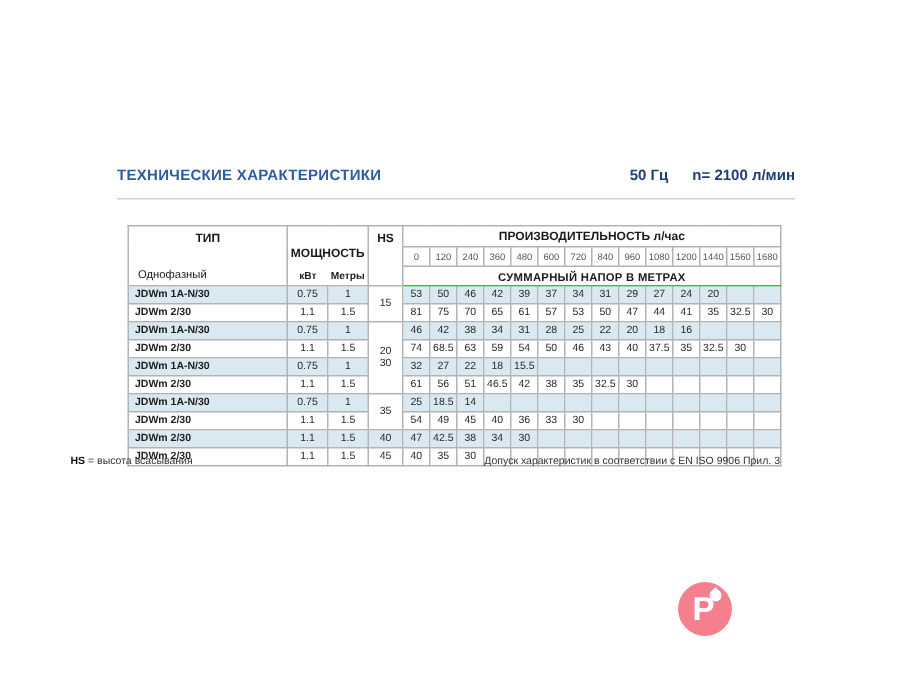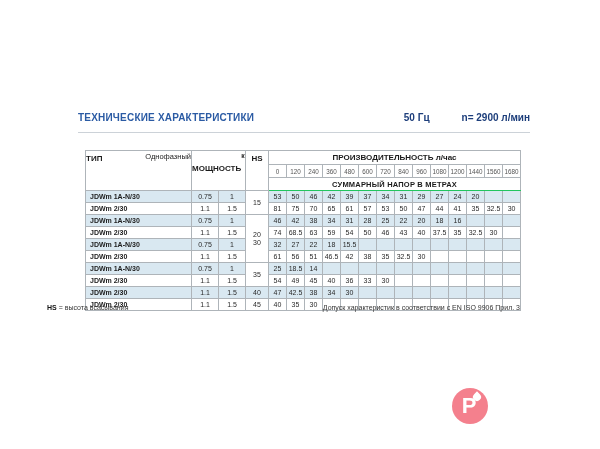--- a/index.html
+++ b/index.html
@@ -2,36 +2,36 @@
 <html style="--title-blue: #2b5ba4; --navy: #1d3e7b; --stripe: #d9e8f1; --border: #aeb4b9; --logo-pink: #f4808d; --logo-blue: #3a6db4;"><head>
 <meta charset="utf-8">
 <style>
   html,body{margin:0;padding:0;background:#fff;}
   #page{position:relative;width:600px;height:449px;background:#fff;overflow:hidden;
         font-family:"Liberation Sans", sans-serif;}
 
   
   #title{position:absolute;left:78px;top:112px;font-size:10px;font-weight:bold;
          color:var(--title-blue,#2b5ba4);letter-spacing:.2px;}
-  #hdr-right{position:absolute;top:112px;right:70px;display:flex;gap:32px;
+  #hdr-right{position:absolute;top:112px;right:70px;display:flex;gap:16px;
              font-size:10px;font-weight:bold;color:var(--navy,#1d3e7b);}
   #divider{position:absolute;left:78px;top:132px;width:452px;height:1px;background:#ccd2d8;}
 
   
   #tbl-wrap{position:absolute;left:85px;top:150px;}
   table{border-collapse:collapse;table-layout:fixed;width:436px;
         font-family:"Liberation Sans", sans-serif;}
   col.c-type{width:106px;} col.c-kw{width:27px;} col.c-hp{width:27px;} col.c-hs{width:23px;}
   col.c-f{width:18px;}
   th,td{border:1px solid var(--border,#aeb4b9);padding:0;text-align:center;
         overflow:hidden;white-space:nowrap;}
   thead th{background:#fff;color:#1a1a1a;}
   thead tr:last-child th{border-bottom:1px solid #22c55e;}
   table{border-top:1px solid #5a5a5a;}
-  .hcell{height:100%;display:flex;flex-direction:row;justify-content:space-between;}
+  .hcell{height:100%;display:flex;flex-direction:column;justify-content:space-between;}
   .type-top{font-size:8px;font-weight:bold;padding-top:2px;}
   .type-bottom{font-size:7.5px;font-weight:normal;text-align:left;padding:0 0 2px 6px;color:#222;}
   .power-top{font-size:8px;font-weight:bold;padding-top:12px;}
   .power-units{display:flex;padding-bottom:1px;}
   .power-units span{flex:1;font-size:6.8px;color:#222;}
   .power-units .u-kw{font-weight:bold;}
   .hs-th{font-size:8px;font-weight:bold;vertical-align:top;padding-top:3px;}
   .flow-th{font-size:8px;font-weight:bold;height:13px;}
   td.flow{font-size:6.3px;color:#555;height:12px;}
   .head-th{font-size:7.5px;font-weight:bold;height:12px;letter-spacing:.2px;}
@@ -57,21 +57,21 @@
              color:var(--logo-blue,#3a6db4);letter-spacing:.5px;}
 </style>
 </head>
 <body>
 
 <div id="page">
 
   <div id="title">ТЕХНИЧЕСКИЕ ХАРАКТЕРИСТИКИ</div>
   <div id="hdr-right">
     <span>50 Гц</span>
-    <span>n= 2900 л/мин</span>
+    <span>n= 2100 л/мин</span>
   </div>
   <div id="divider"></div>
 
   <div id="tbl-wrap">
     <table>
       <colgroup>
         <col class="c-type">
           <col class="c-kw">
           <col class="c-hp">
           <col class="c-hs">

